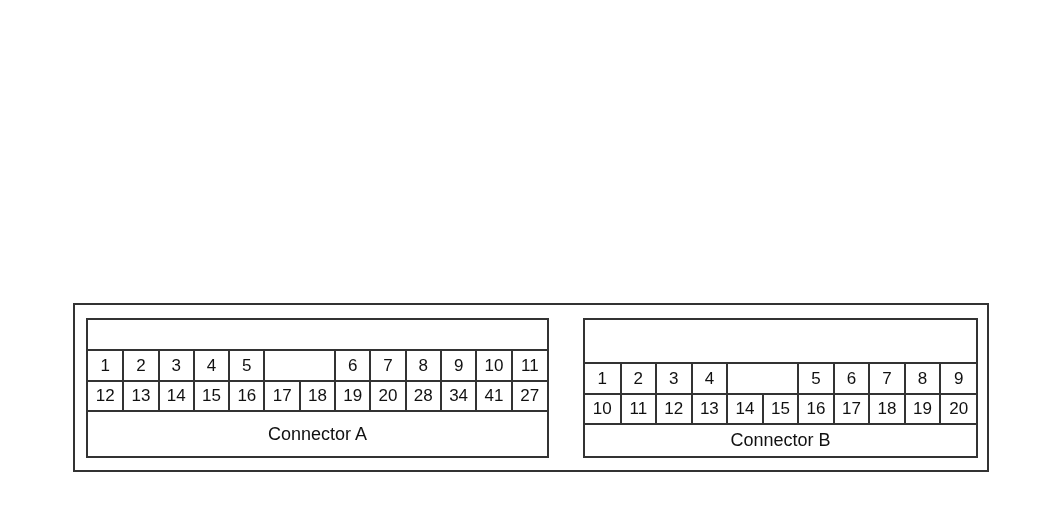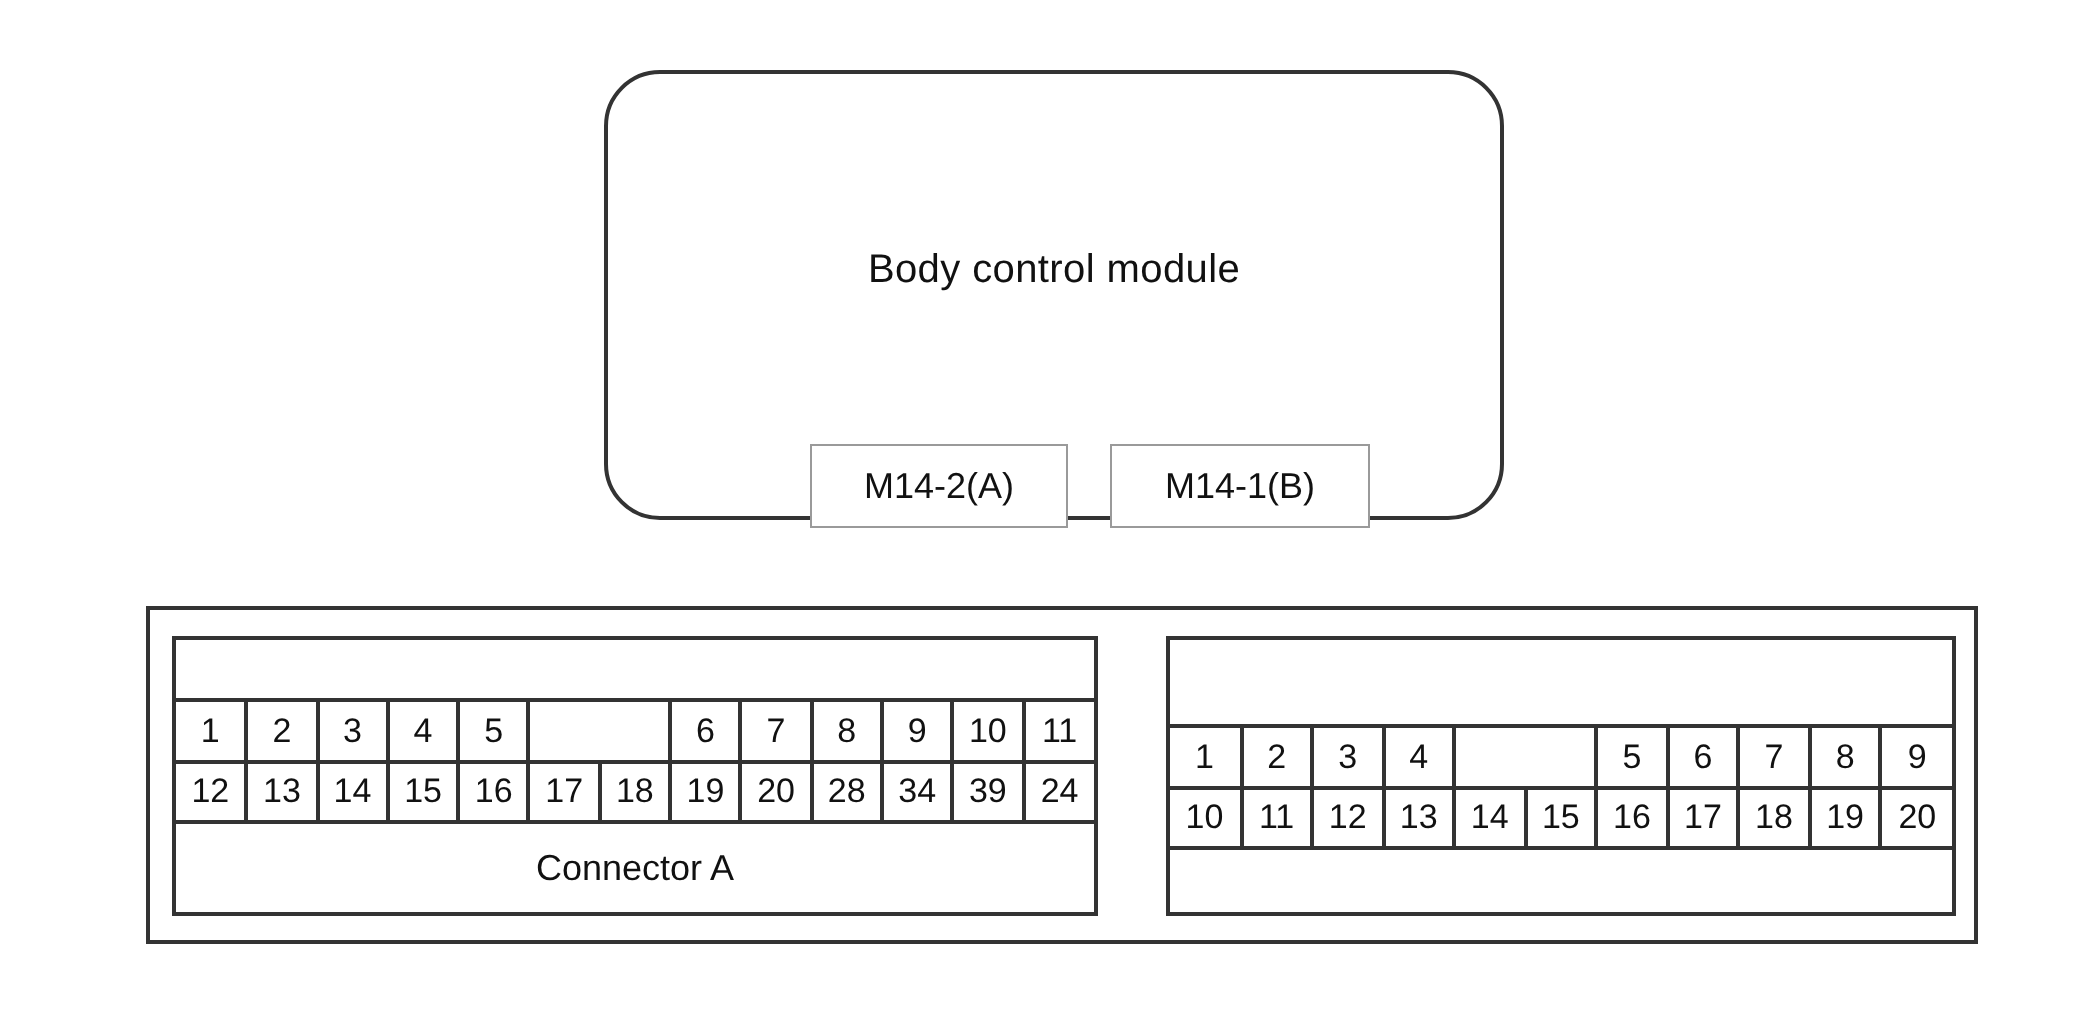--- a/index.html
+++ b/index.html
@@ -111,25 +111,20 @@
     justify-content: center;
     font-size: 18px;
     color: var(--text);
   }
 </style>
 </head>
 <body>
 
 <div class="stage">
 
-  <div class="module-box">
-    <div class="module-title">Body control module</div>
-    <div class="tag tag-a">M14-2(A)</div>
-    <div class="tag tag-b">M14-1(B)</div>
-  </div>
 
   <div class="connectors-box">
 
     <div class="connector connector-a">
       <div class="tab-strip"></div>
       <table class="pin-table">
         <colgroup>
             <col style="width: 7.69231%;">
             <col style="width: 7.69231%;">
             <col style="width: 7.69231%;">
@@ -164,22 +159,22 @@
               <td>13</td>
               <td>14</td>
               <td>15</td>
               <td>16</td>
               <td>17</td>
               <td>18</td>
               <td>19</td>
               <td>20</td>
               <td>28</td>
               <td>34</td>
-              <td>39</td>
-              <td>24</td>
+              <td>41</td>
+              <td>27</td>
             </tr>
           </tbody>
       </table>
       <div class="connector-label">Connector A</div>
     </div>
 
     <div class="connector connector-b">
       <div class="tab-strip"></div>
       <table class="pin-table">
         <colgroup>
@@ -216,16 +211,17 @@
               <td>14</td>
               <td>15</td>
               <td>16</td>
               <td>17</td>
               <td>18</td>
               <td>19</td>
               <td>20</td>
             </tr>
           </tbody>
       </table>
+      <div class="connector-label">Connector B</div>
     </div>
 
   </div>
 </div>
 
 </body></html>

